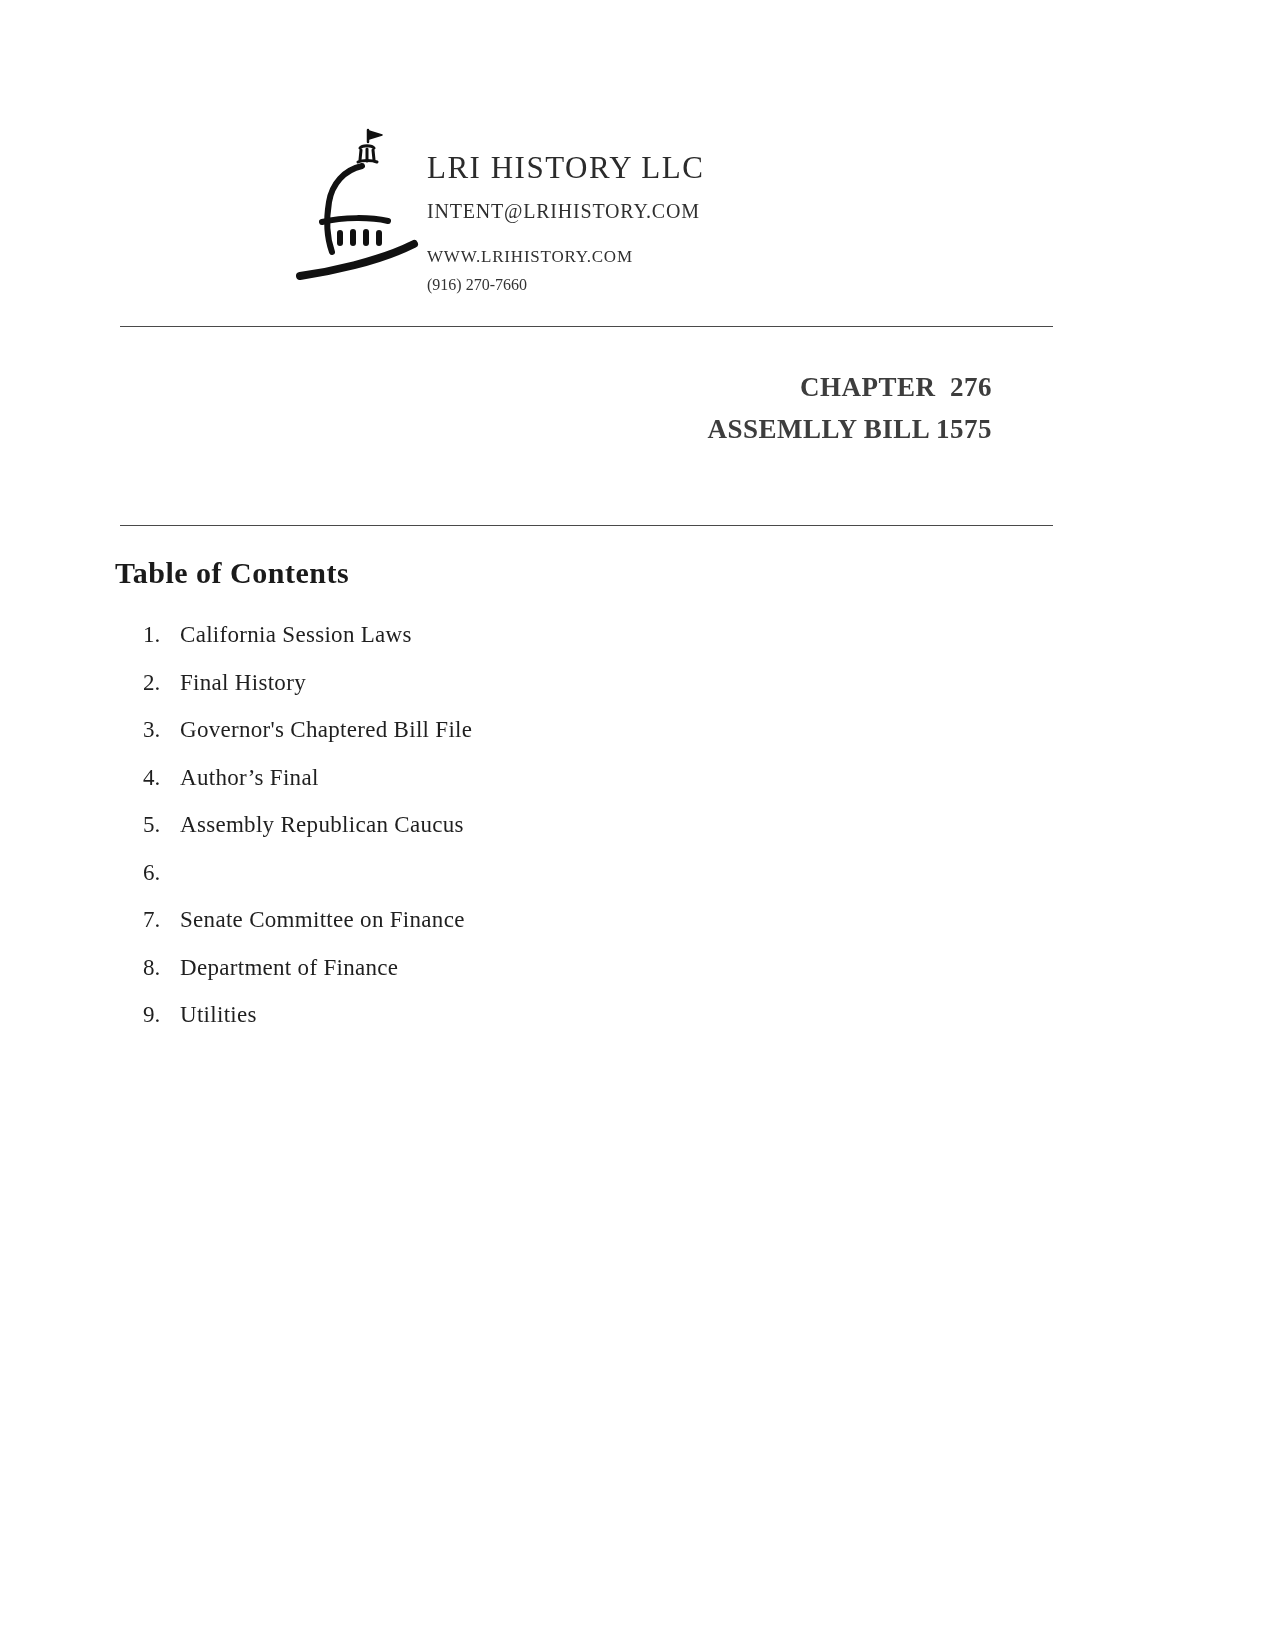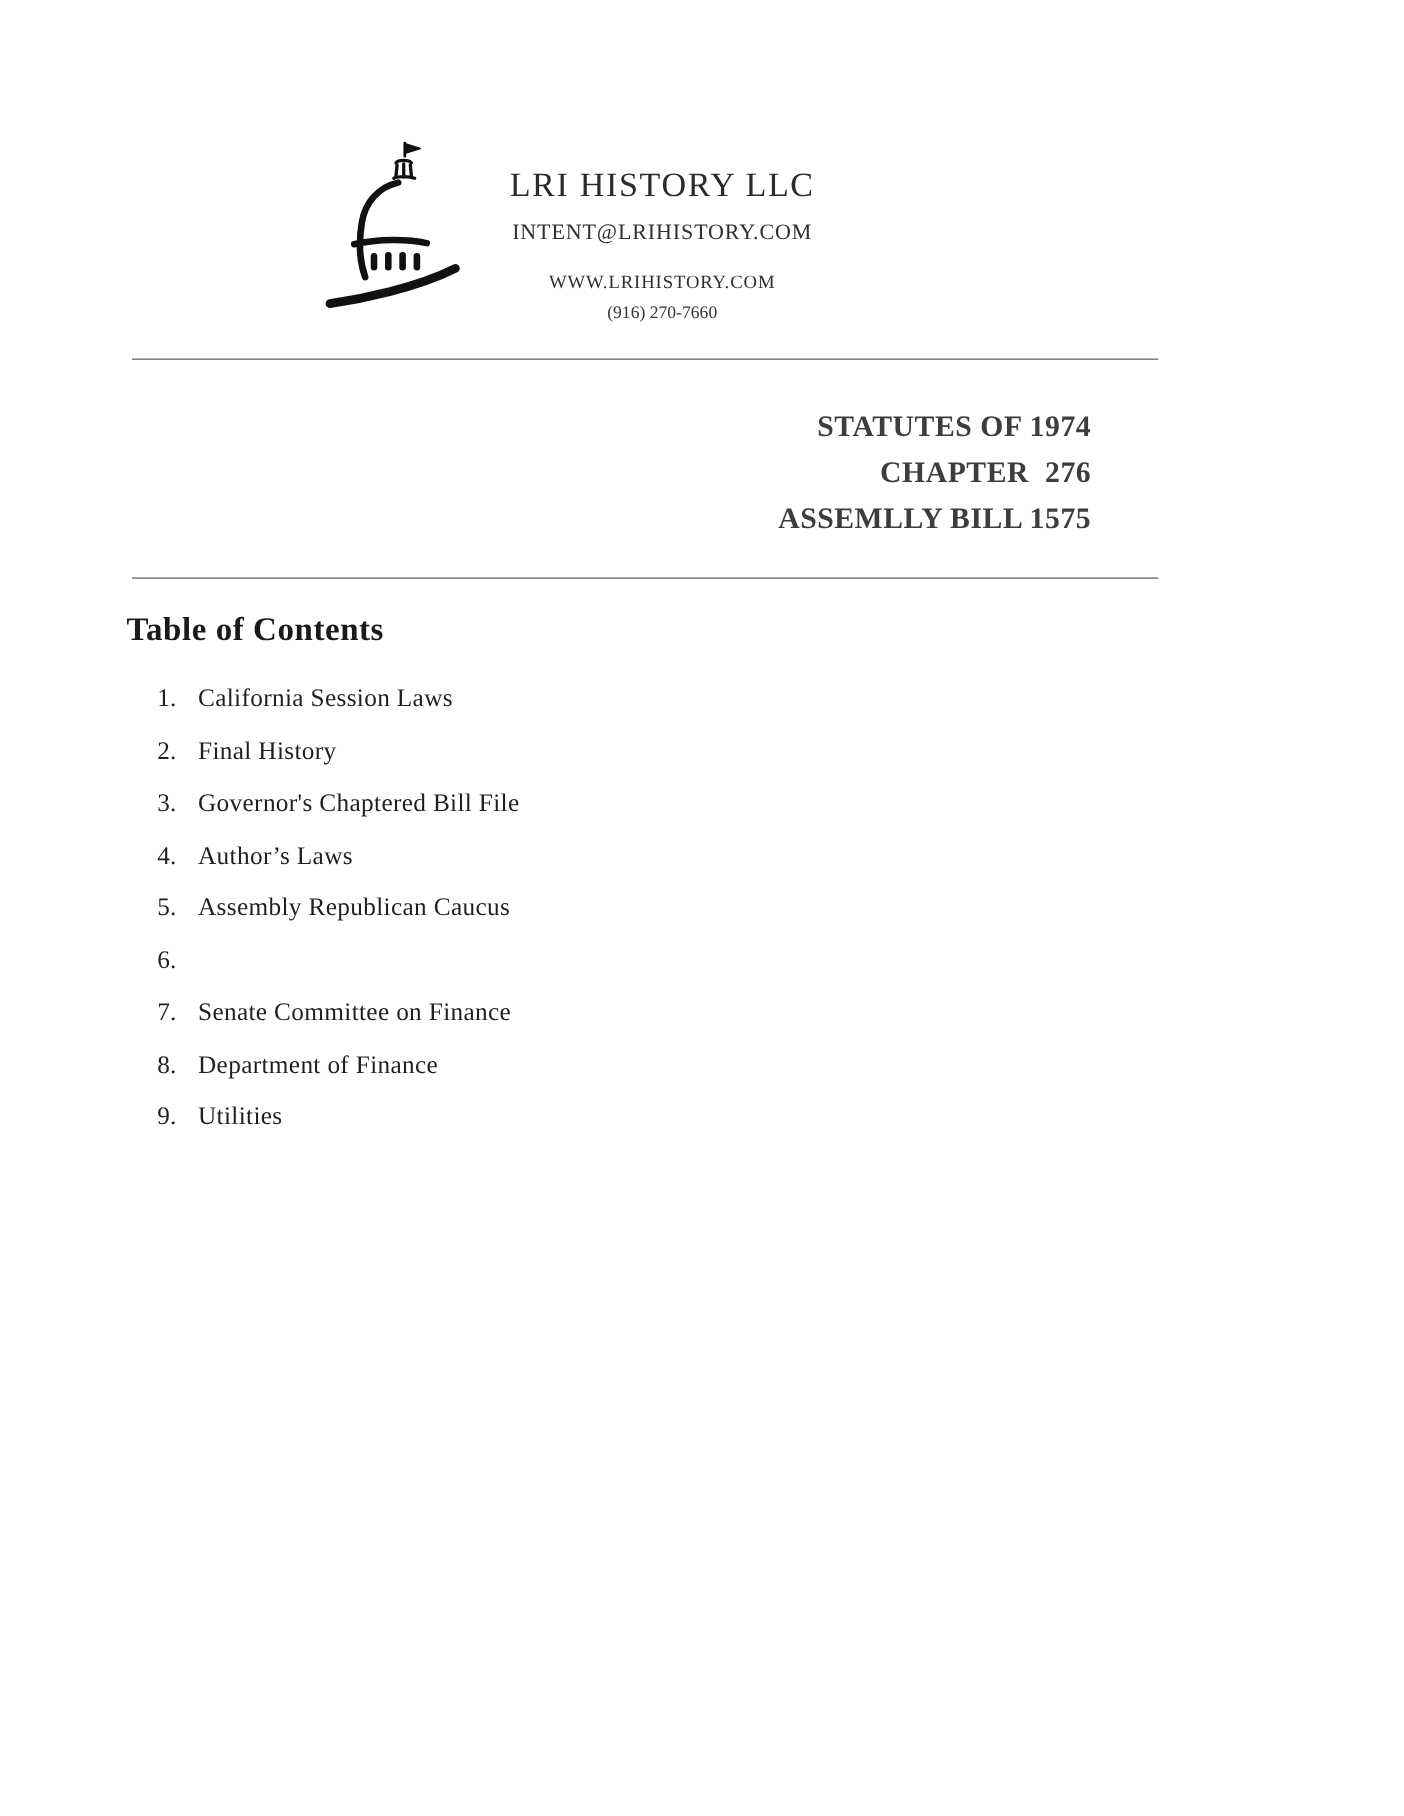--- a/index.html
+++ b/index.html
@@ -16,24 +16,24 @@
   
   .logo {
     position: absolute;
     left: 292px;
     top: 126px;
     width: 146px;
     height: 162px;
   }
   .company-block {
     position: absolute;
-    left: 447px;
+    left: 427px;
     top: 150px;
     width: 310px;
-    text-align: center;
+    text-align: left;
   }
   .company-name {
     font-size: 31px;
     letter-spacing: 1.5px;
     color: #2b2b2b;
     white-space: nowrap;
   }
   .company-email {
     margin-top: 14px;
     font-size: 20px;
@@ -143,21 +143,20 @@
   <div class="company-name">LRI HISTORY LLC</div>
   <div class="company-email">INTENT@LRIHISTORY.COM</div>
   <div class="company-web">WWW.LRIHISTORY.COM</div>
   <div class="company-phone">(916) 270-7660</div>
 </div>
 
 <div class="rule rule-1"></div>
 <div class="rule rule-2"></div>
 
 <div class="title-block">
-  <div class="title-line">STATUTES OF 1974</div>
   <div class="title-line">CHAPTER  276</div>
   <div class="title-line">ASSEMLLY BILL 1575</div>
 </div>
 
 <div class="toc-heading">Table of Contents</div>
 
 <div class="toc-list">
   <div class="toc-item">
     <span class="toc-num">1.</span>
     <span class="toc-label">California Session Laws</span>
@@ -165,21 +164,21 @@
   <div class="toc-item">
     <span class="toc-num">2.</span>
     <span class="toc-label">Final History</span>
   </div>
   <div class="toc-item">
     <span class="toc-num">3.</span>
     <span class="toc-label">Governor's Chaptered Bill File</span>
   </div>
   <div class="toc-item">
     <span class="toc-num">4.</span>
-    <span class="toc-label">Author’s Laws</span>
+    <span class="toc-label">Author’s Final</span>
   </div>
   <div class="toc-item">
     <span class="toc-num">5.</span>
     <span class="toc-label">Assembly Republican Caucus</span>
   </div>
   <div class="toc-item">
     <span class="toc-num">6.</span>
   </div>
   <div class="toc-item">
     <span class="toc-num">7.</span>

